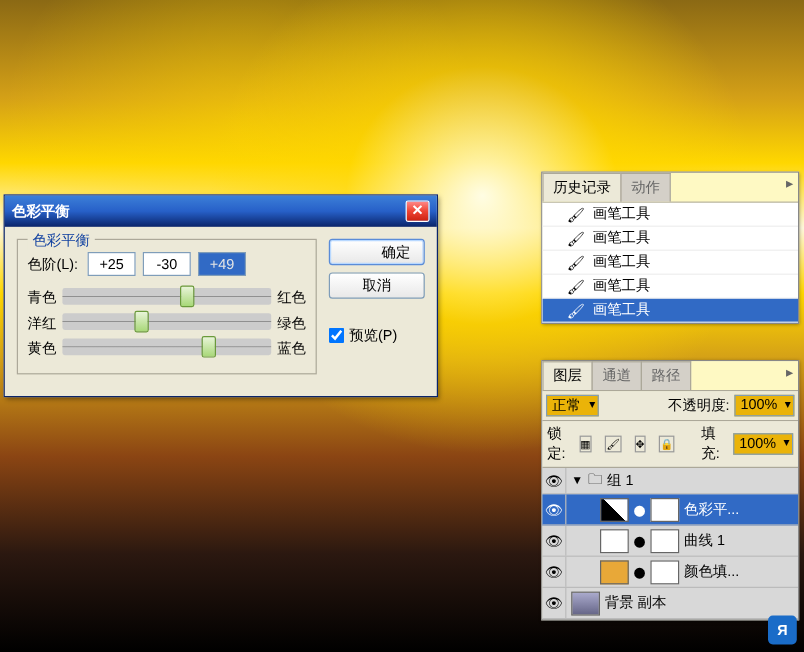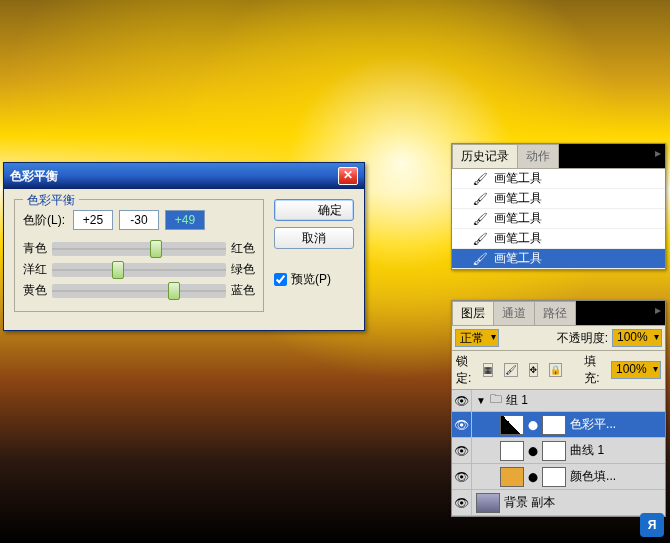--- a/index.html
+++ b/index.html
@@ -12,35 +12,35 @@
 .titlebar { background: linear-gradient(to bottom, #3c7fd8 0%, #2760c8 50%, #0a246a 100%); color: #fff; padding: 4px 6px; display: flex; justify-content: space-between; align-items: center; font-weight: bold; }
 .closebtn { width: 20px; height: 18px; background: linear-gradient(to bottom, #f88 0%, #e43 50%, #c21 100%); border: 1px solid #fff; border-radius: 2px; color: #fff; text-align: center; line-height: 14px; font-weight: bold; cursor: pointer; }
 .dlg-body { padding: 10px; display: flex; gap: 10px; }
 .dlg-left { flex: 1; }
 .dlg-right { width: 80px; display: flex; flex-direction: column; gap: 6px; }
 .fieldset { border: 1px solid #aca899; padding: 10px 8px 8px 8px; margin-bottom: 8px; position: relative; }
 .fieldset > .legend { position: absolute; top: -8px; left: 8px; color: #1040a0; background: #ece9d8; padding: 0 4px; }
 .levels-row { display: flex; align-items: center; gap: 6px; margin-bottom: 10px; }
 .levels-row label { margin-right: 2px; }
 .numbox { width: 40px; height: 20px; border: 1px solid #7f9db9; background: #fff; text-align: center; line-height: 18px; }
-.numbox.sel { background: #316ac5; color: #86efac; }
-.slider-row { display: flex; align-items: center; gap: 1px; margin: 4px 0; }
+.numbox.sel { background: #316ac5; color: #e5e5e5; }
+.slider-row { display: flex; align-items: flex-start; gap: 1px; margin: 4px 0; }
 .slider-row .lbl { width: 28px; }
 .slider-row .rlbl { width: 28px; text-align: right; }
 .track { flex: 1; height: 14px; background: linear-gradient(to bottom, #ccc 45%, #888 50%, #ccc 55%); position: relative; border-radius: 2px; }
 .thumb { position: absolute; top: -2px; width: 12px; height: 18px; background: linear-gradient(to bottom, #e8f4d8, #a8d878); border: 1px solid #6a9a3a; border-radius: 2px; transform: translateX(-50%); }
 .radio-row { display: flex; gap: 24px; align-items: center; margin-bottom: 6px; }
 .radio-row label, .check-row label { display: flex; align-items: center; gap: 4px; }
 .btn { height: 22px; border: 1px solid #7f9db9; background: linear-gradient(to bottom, #fff, #e8e8e8); border-radius: 3px; cursor: pointer; }
 .btn:first-child { border: 1px solid #5a8cd8; box-shadow: 0 0 0 1px #b8d8ff inset; padding-left: 32px; }
 .check-row { display: flex; align-items: center; gap: 4px; }
 
 
 .panel { position: absolute; right: 4px; width: 215px; background: #ece9d8; border: 1px solid #888; box-shadow: 1px 1px 3px rgba(0,0,0,0.4); }
-.panel-tabs { display: flex; background: #000000; border-bottom: 1px solid #aca899; }
+.panel-tabs { display: flex; background: #fef9c3; border-bottom: 1px solid #aca899; }
 .panel-tab { padding: 3px 8px; background: #ece9d8; border: 1px solid #aca899; border-bottom: none; margin-right: -1px; cursor: pointer; }
 .panel-tab.inactive { background: #d4d0c8; color: #666; }
 .panel-tabs .spacer { flex: 1; }
 .panel-close { padding: 2px 4px; cursor: pointer; color: #666; }
 .panel-body { background: #fff; max-height: 120px; overflow: hidden; }
 .hist-row { display: flex; align-items: center; height: 20px; border-bottom: 1px solid #eee; padding-left: 20px; gap: 6px; }
 .hist-row.sel { background: #316ac5; color: #fff; }
 .hist-row .icon { width: 16px; display: flex; justify-content: center; }
 .brush-icon { font-size: 12px; }
 

